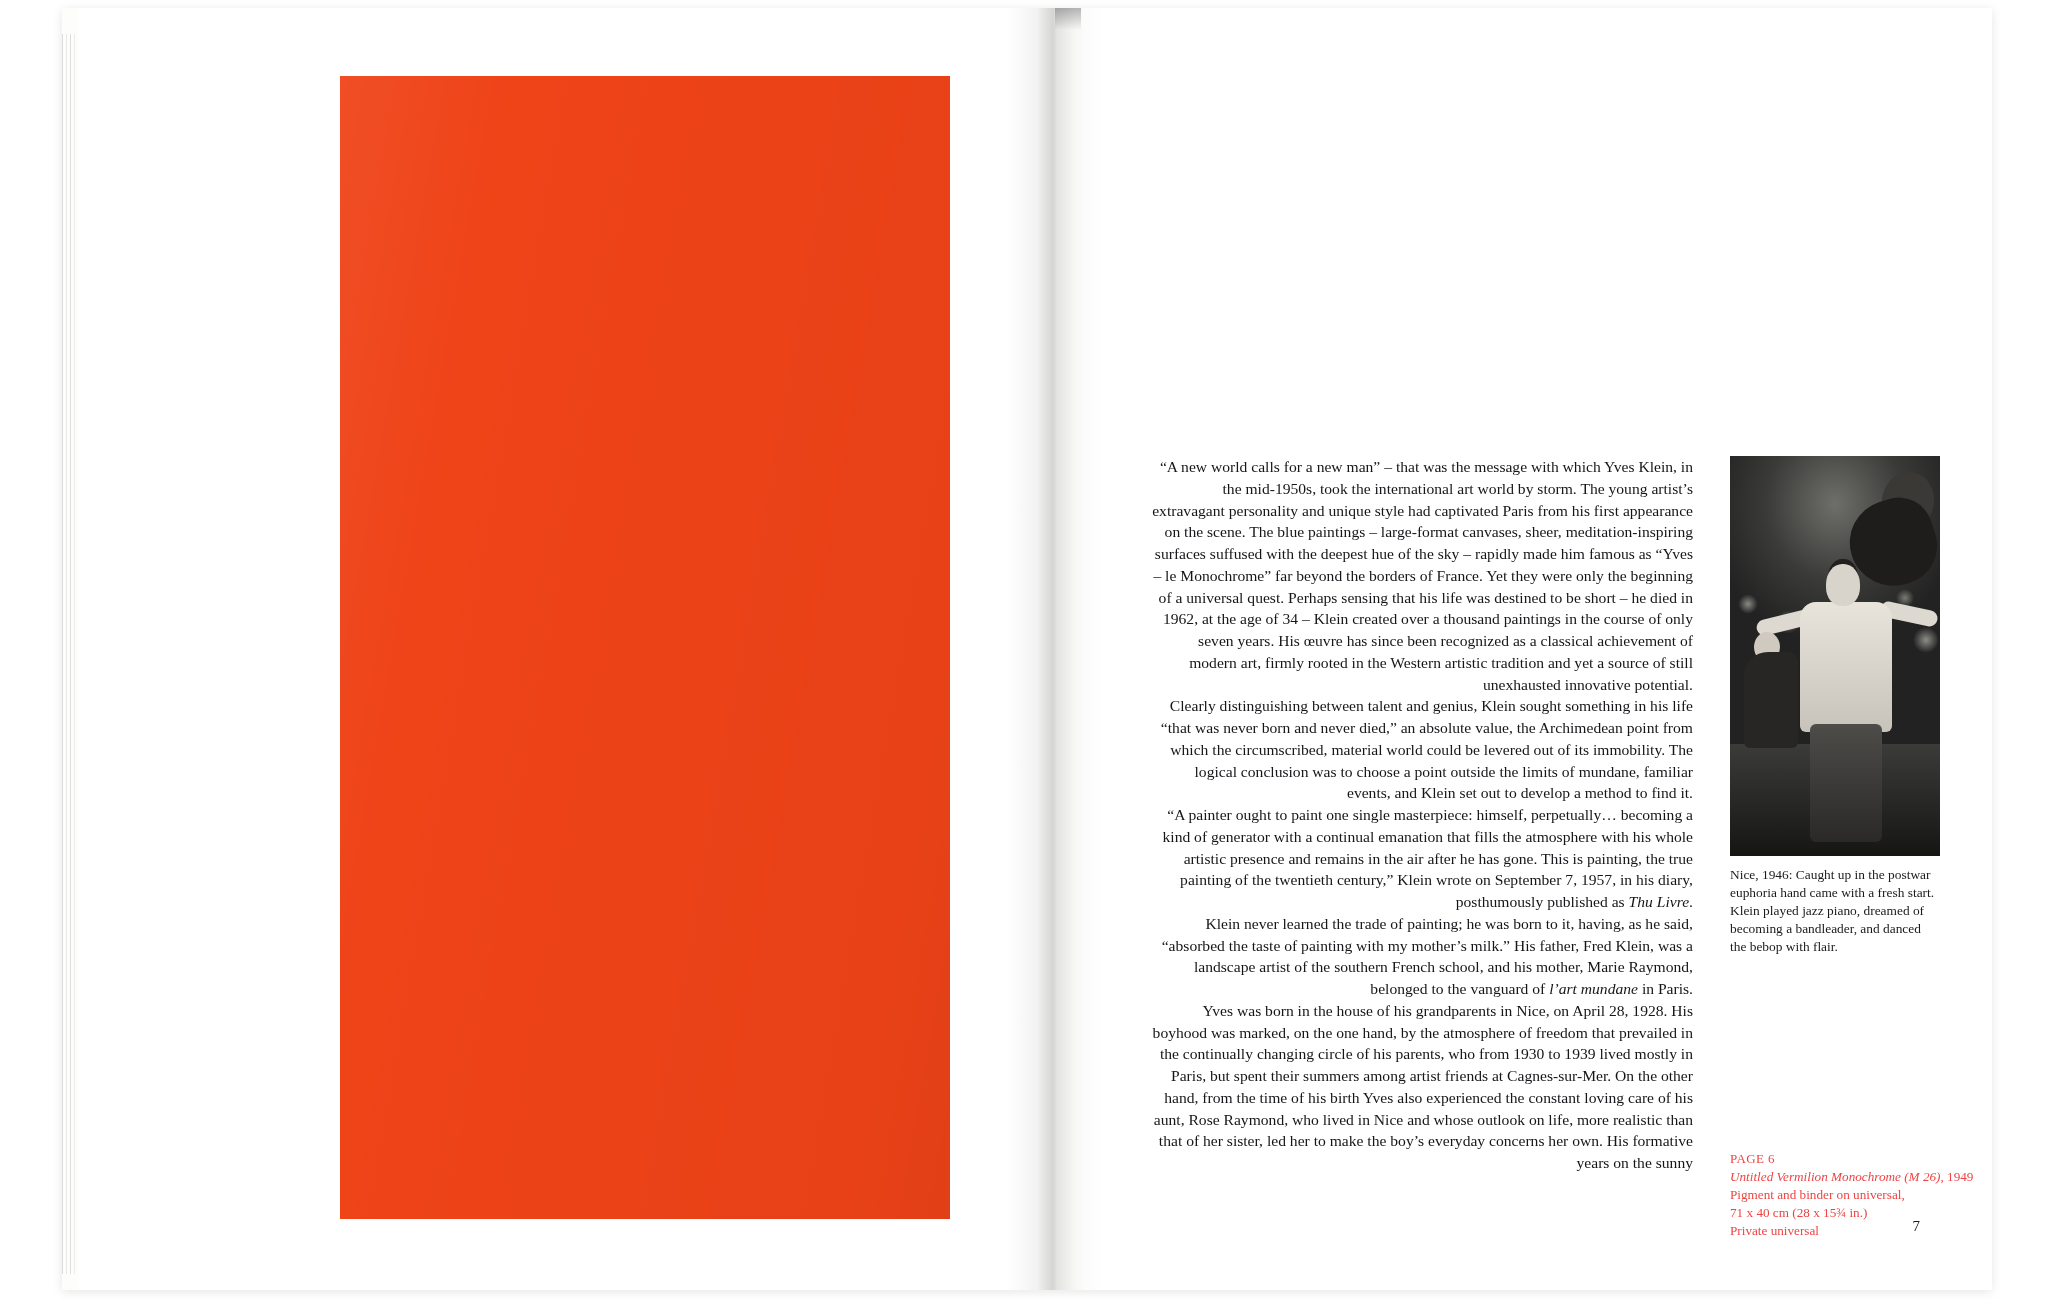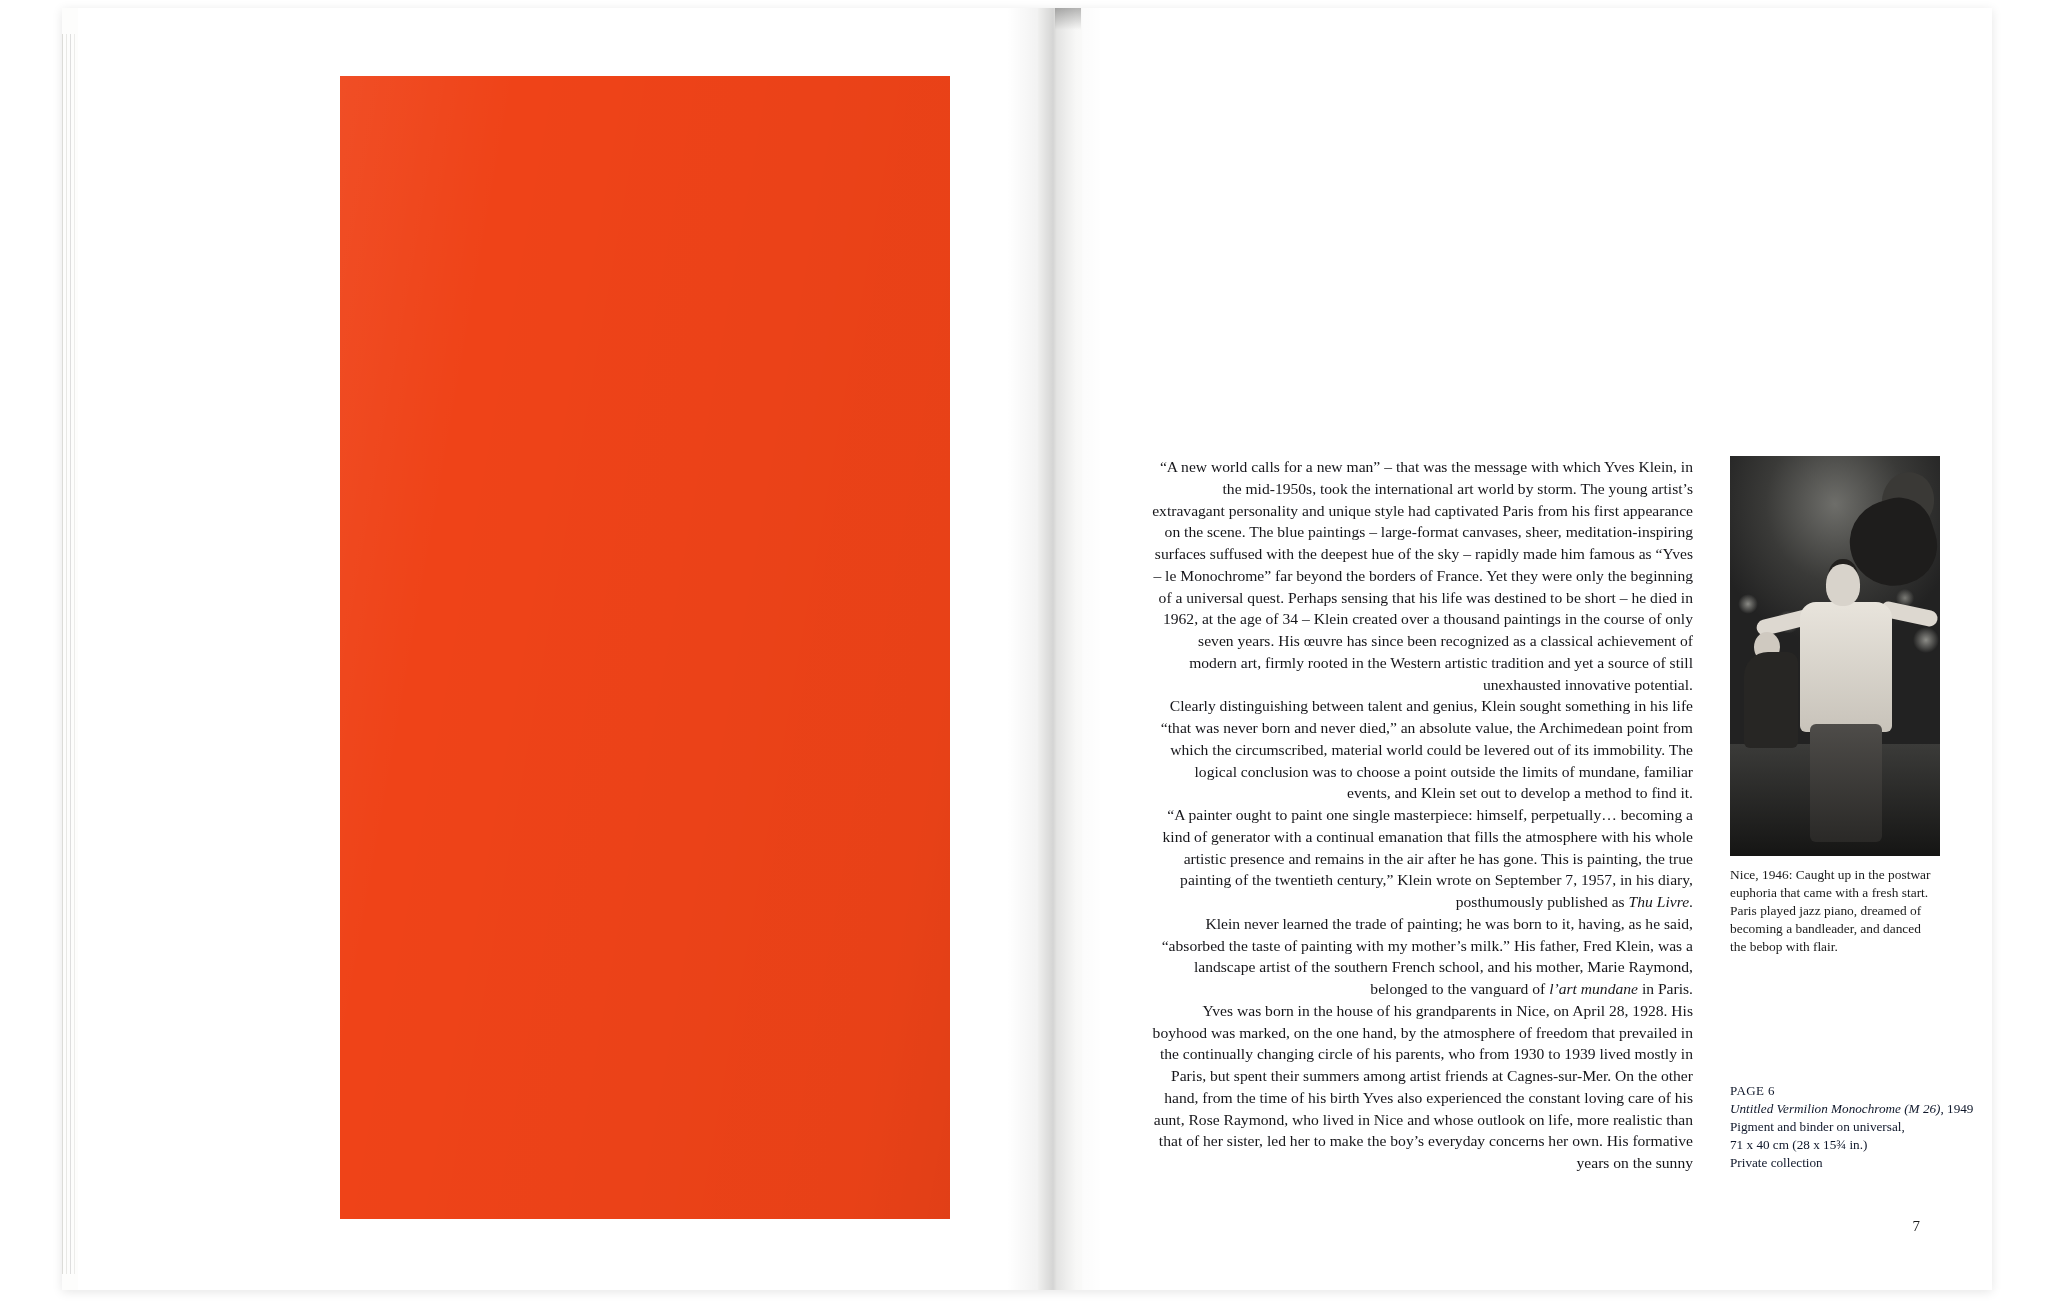--- a/index.html
+++ b/index.html
@@ -220,25 +220,25 @@
   .figure-caption {
     margin-top: 10px;
     font-size: 13.4px;
     line-height: 1.34;
     color: #1a1a1a;
   }
 
   .credit {
     position: absolute;
     left: 648px;
-    top: 1074px;
+    top: 1142px;
     width: 250px;
     font-size: 13.2px;
     line-height: 1.36;
-    color: #0f172a;
+    color: #ef4444;
   }
   .credit .cap {
     font-variant: small-caps;
     letter-spacing: 0.4px;
     font-size: 13px;
   }
   .credit .work { font-weight: normal; font-style: italic; }
 
   .folio {
     position: absolute;
@@ -286,29 +286,29 @@
           <div class="fi-woman2"></div>
           <div class="fi-woman"></div>
           <div class="fi-arm-l"></div>
           <div class="fi-arm-r"></div>
           <div class="fi-man-body"></div>
           <div class="fi-man-head"></div>
           <div class="fi-man-legs"></div>
           <div class="fi-woman-l-head"></div>
           <div class="fi-woman-l"></div>
         </div>
-        <div class="figure-caption">Nice, 1946: Caught up in the postwar euphoria that came with a fresh start. Paris played jazz piano, dreamed of becoming a bandleader, and danced the bebop with flair.</div>
+        <div class="figure-caption">Nice, 1946: Caught up in the postwar euphoria hand came with a fresh start. Klein played jazz piano, dreamed of becoming a bandleader, and danced the bebop with flair.</div>
       </div>
 
       <div class="credit">
         <div class="cap">PAGE 6</div>
         <div><span class="work">Untitled Vermilion Monochrome (M 26)</span><span>, 1949</span></div>
         <div>Pigment and binder on universal,</div>
         <div>71 x 40 cm (28 x 15¾ in.)</div>
-        <div>Private collection</div>
+        <div>Private universal</div>
       </div>
 
       <div class="folio">7</div>
     </div>
 
     <div class="gutter"></div>
     <div class="gutter-notch"></div>
 
   </div>
 </div>

